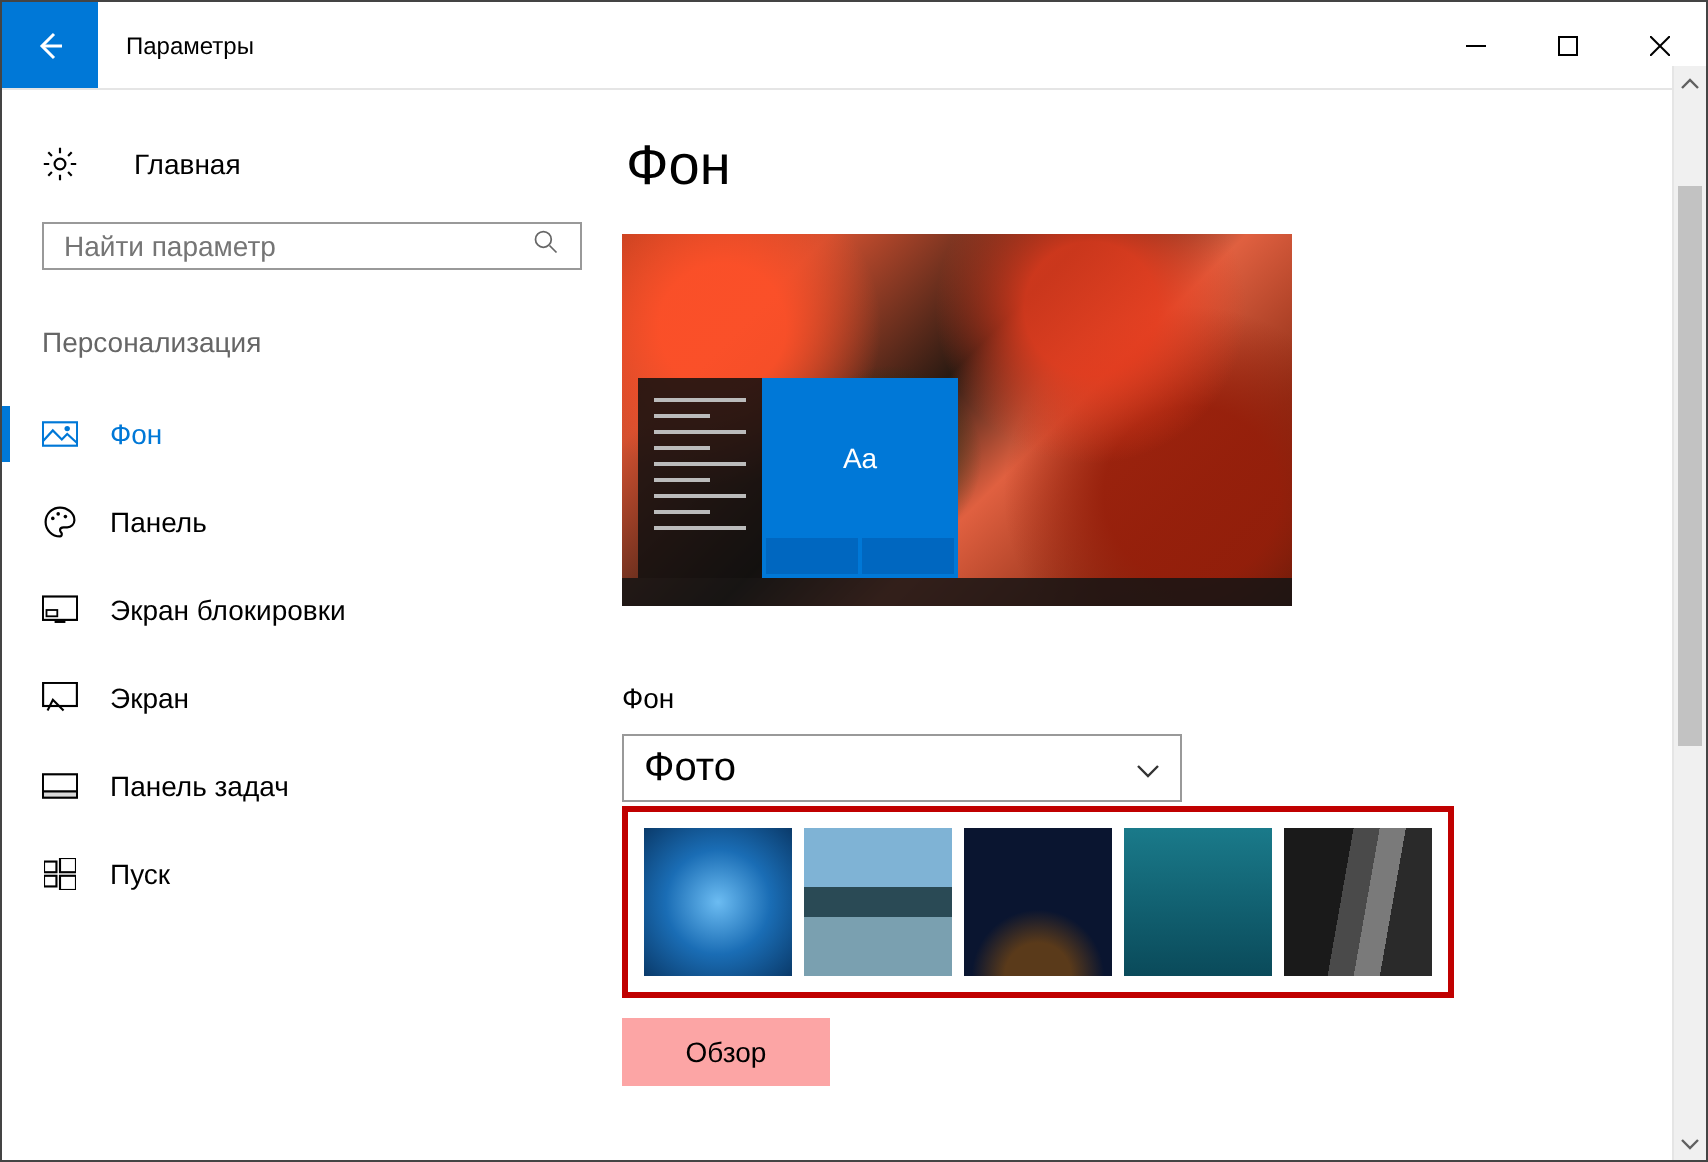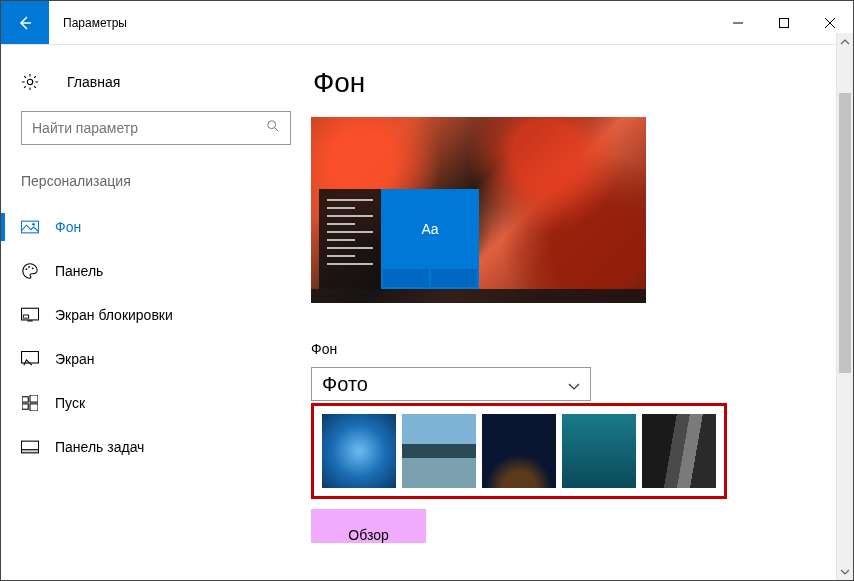--- a/index.html
+++ b/index.html
@@ -18,21 +18,21 @@
   
   .content { display: flex; height: calc(100% - 32px); }
   .sidebar { width: 310px; padding: 18px 0 0 0; }
   .main { flex: 1; padding: 22px 0 0 0; position: relative; }
 
   
   .home-row { display: flex; align-items: center; padding: 10px 20px; gap: 28px; cursor: default; }
   .home-row .icon { width: 18px; height: 18px; display:flex; align-items:center; justify-content:center; }
   .home-label { font-size: 14px; color: #000; }
 
-  .search-box { margin: 10px 20px 22px 20px; height: 34px; border: 1px solid #999; display: flex; align-items: center; padding: 0 10px; justify-content: space-between; }
+  .search-box { margin: 10px 20px 22px 20px; height: 24px; border: 1px solid #999; display: flex; align-items: center; padding: 0 10px; justify-content: space-between; }
   .search-box input { flex: 1; border: none; outline: none; font-size: 14px; color: #666; background: transparent; }
   .search-box .sicon { color: #666; }
 
   .section-title { padding: 6px 20px 16px 20px; font-size: 14px; color: #666; }
 
   .nav-item { display: flex; align-items: center; gap: 16px; padding: 13px 20px; font-size: 14px; color: #000; position: relative; }
   .nav-item .icon { width: 18px; height: 18px; display:flex; align-items:center; justify-content:center; color:#000; }
   .nav-item.active { color: #0078d7; }
   .nav-item.active .icon { color: #0078d7; }
   .nav-item.active::before { content: ""; position: absolute; left: 0; top: 8px; bottom: 8px; width: 4px; background: #0078d7; }
@@ -66,21 +66,21 @@
   .choose-label { font-size: 14px; margin-top: 30px; color:#000;}
 
   .thumbs-frame { border: 3px solid #c00000; padding: 8px; margin-top: 2px; width: 416px; display:flex; gap:6px;}
   .thumb { width: 74px; height: 74px; background:#333; }
   .t1 { background: radial-gradient(circle at 50% 50%, #6cbcf2 0%, #1a6db5 50%, #0a3a6a 100%);}
   .t2 { background: linear-gradient(#7fb3d5 0 40%, #2a4a55 40% 60%, #7aa0b0 60% 100%);}
   .t3 { background: radial-gradient(circle at 50% 100%, #5a3a1a 0 20%, #0a1530 40% 100%);}
   .t4 { background: linear-gradient(#1a7a8a, #0a4a5a);}
   .t5 { background: linear-gradient(100deg, #1a1a1a 0 40%, #4a4a4a 40% 55%, #7a7a7a 55% 70%, #2a2a2a 70% 100%);}
 
-  .browse-btn { width: 115px; height: 34px; background:#f0abfc; border:none; margin-top:10px; font-size:14px; display:flex; align-items:flex-end; justify-content:center;}
+  .browse-btn { width: 104px; height: 34px; background:#fca5a5; border:none; margin-top:10px; font-size:14px; display:flex; align-items:center; justify-content:center;}
 
   .scrollbar { position:absolute; right:0; top:32px; bottom:0; width:17px; background:#f0f0f0; border-left:1px solid #e5e5e5;}
   .scroll-up, .scroll-down { position:absolute; left:0; right:0; height:17px; display:flex; align-items:center; justify-content:center; color:#606060;}
   .scroll-up { top:0; }
   .scroll-down { bottom:0; }
   .scroll-thumb { position:absolute; left:2px; right:2px; top:60px; height:280px; background:#c2c2c2;}
 
   .main-inner { padding-right: 30px; }
 </style>
 </head>
@@ -179,39 +179,39 @@
         <svg viewBox="0 0 20 18" width="18" height="16">
             <rect x="0.5" y="0.5" width="19" height="13" fill="none" stroke="currentColor" stroke-width="1.2"></rect>
             <path d="M3 16 L6 10 L12 16" fill="none" stroke="currentColor" stroke-width="1.2"></path>
           </svg>
       </span>
       <span>Экран</span>
     </div>
 
     <div class="nav-item">
       <span class="icon">
+        <svg viewBox="0 0 20 14" width="18" height="14">
+            <rect x="0.5" y="0.5" width="19" height="13" fill="none" stroke="currentColor" stroke-width="1.2"></rect>
+            <rect x="0.5" y="10" width="19" height="3.5" fill="currentColor" opacity="0.15"></rect>
+            <line x1="0.5" y1="10" x2="19.5" y2="10" stroke="currentColor" stroke-width="1.2"></line>
+          </svg>
+      </span>
+      <span>Панель задач</span>
+    </div>
+
+    <div class="nav-item">
+      <span class="icon">
         <svg viewBox="0 0 18 18" width="16" height="16">
             <rect x="0" y="2" width="7" height="6" fill="none" stroke="currentColor" stroke-width="1.2"></rect>
             <rect x="9" y="0" width="9" height="8" fill="none" stroke="currentColor" stroke-width="1.2"></rect>
             <rect x="0" y="10" width="7" height="6" fill="none" stroke="currentColor" stroke-width="1.2"></rect>
             <rect x="9" y="10" width="9" height="8" fill="none" stroke="currentColor" stroke-width="1.2"></rect>
           </svg>
       </span>
       <span>Пуск</span>
-    </div>
-
-    <div class="nav-item">
-      <span class="icon">
-        <svg viewBox="0 0 20 14" width="18" height="14">
-            <rect x="0.5" y="0.5" width="19" height="13" fill="none" stroke="currentColor" stroke-width="1.2"></rect>
-            <rect x="0.5" y="10" width="19" height="3.5" fill="currentColor" opacity="0.15"></rect>
-            <line x1="0.5" y1="10" x2="19.5" y2="10" stroke="currentColor" stroke-width="1.2"></line>
-          </svg>
-      </span>
-      <span>Панель задач</span>
     </div>
   </div>
 
   <div class="main">
     <div class="main-inner">
       <div class="page-title">Фон</div>
 
       <div class="preview">
         <div class="preview-start">
           <div class="start-left">

